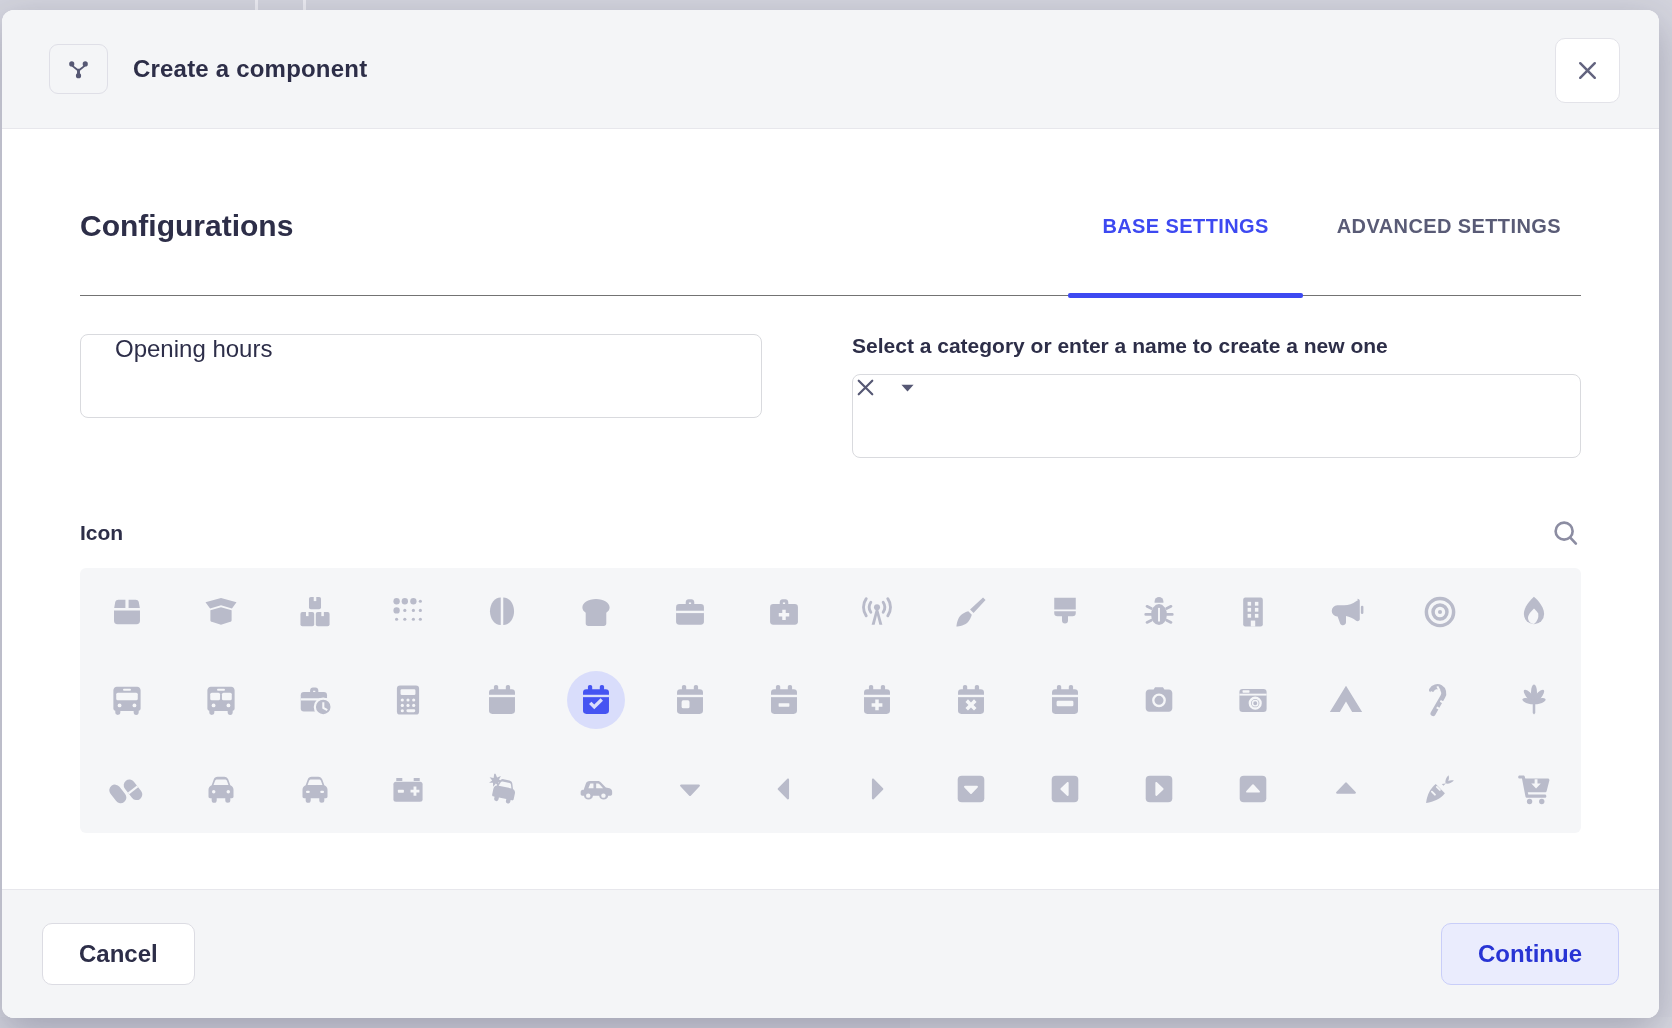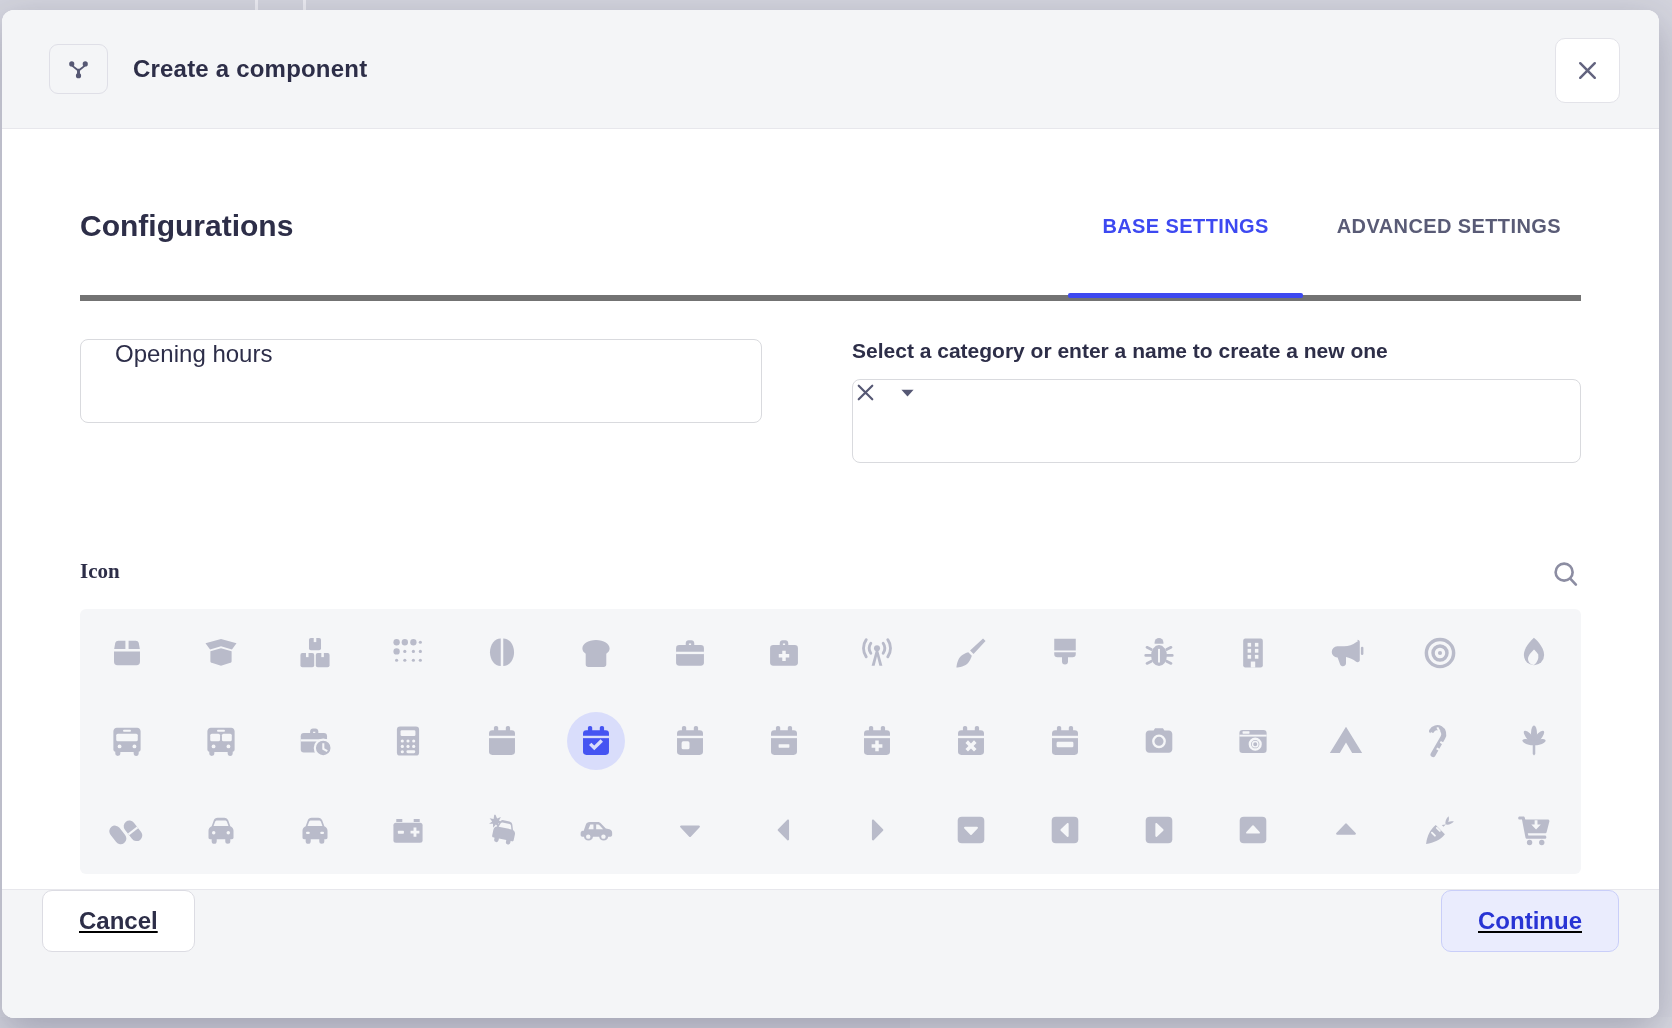--- a/index.html
+++ b/index.html
@@ -36,21 +36,21 @@
     position:absolute;right:39px;top:28px;width:63px;height:63px;background:#ffffff;
     border:1px solid #e3e3e9;border-radius:10px;display:flex;align-items:center;justify-content:center;
     color:#63647f;cursor:pointer;
   }
   .close-btn svg{width:25px;height:25px;}
 
   .modal-body{flex:1 1 auto;background:#ffffff;padding:0 78px;position:relative;}
 
   .config-row{
     display:flex;justify-content:space-between;align-items:center;
-    margin-top:28px;height:138px;border-bottom:6px solid #737373;position:relative;
+    margin-top:28px;height:138px;border-bottom:1px solid #737373;position:relative;
   }
   .section-title{font-size:30px;font-weight:bold;color:#2d2e48;}
   .tabs{display:flex;align-self:stretch;}
   .tab{
     position:relative;display:flex;align-items:center;padding:0 34px;
     font-size:20px;font-weight:bold;letter-spacing:.4px;color:#595b76;cursor:pointer;white-space:nowrap;
   }
   .tab.last{padding-right:20px;}
   .tab.active{color:var(--accent,#3d49f1);}
   .tab.active::after{
@@ -68,21 +68,21 @@
   }
   .text-input input,.select-box input{
     border:none;outline:none;background:transparent;flex:1 1 auto;
     font-family:inherit;font-size:24px;color:#2d2e49;padding:0 0 0 34px;min-width:0;
   }
   .select-box{padding-right:26px;}
   .select-controls{display:flex;align-items:center;gap:22px;color:#565874;}
   .clear-x{width:25px;height:25px;cursor:pointer;}
   .dd-caret{width:15px;height:10px;cursor:pointer;}
 
-  .icon-row{display:flex;justify-content:space-between;margin-top:96px;font-family:Liberation Serif, serif;}
+  .icon-row{display:flex;justify-content:space-between;align-items:center;margin-top:60px;}
   .icon-label{font-size:21px;font-weight:bold;color:#2d2e48;}
   .search-btn{width:30px;height:30px;color:#8c8da2;cursor:pointer;background:none;border:none;padding:0;}
   .search-btn svg{width:30px;height:30px;}
 
   .icon-grid{
     margin-top:20px;height:265px;background:#f5f6f8;border-radius:6px;
     display:grid;grid-template-columns:repeat(16,1fr);grid-template-rows:repeat(3,1fr);
   }
   .icon-cell{
     position:relative;display:flex;align-items:center;justify-content:center;
@@ -90,21 +90,21 @@
   }
   .icon-cell svg{width:38px;height:38px;fill:currentColor;position:relative;z-index:1;}
   .icon-cell.selected{color:var(--sel,#4554f2);--cut:#d9ddfb;}
   .icon-cell.selected::before{
     content:"";position:absolute;width:58px;height:58px;border-radius:50%;
     background:var(--selbg,#d9ddfb);left:50%;top:50%;transform:translate(-50%,-50%);z-index:0;
   }
 
   .modal-footer{
     height:128px;flex:0 0 auto;background:#f4f5f7;border-top:1px solid #e7e7ec;
-    display:flex;justify-content:space-between;padding:0 40px;text-decoration:underline;
+    display:flex;align-items:center;justify-content:space-between;padding:0 40px;
   }
   .btn{
     box-sizing:border-box;height:62px;border-radius:10px;font-family:inherit;
     font-size:24px;font-weight:bold;cursor:pointer;padding:0 36px;
   }
   .btn-cancel{background:#ffffff;border:1px solid #dcdce3;color:#2d2e48;}
   .btn-continue{background:#eaecfd;border:1px solid #c9cef9;color:#2834d4;}
 </style>
 </head>
 <body>

